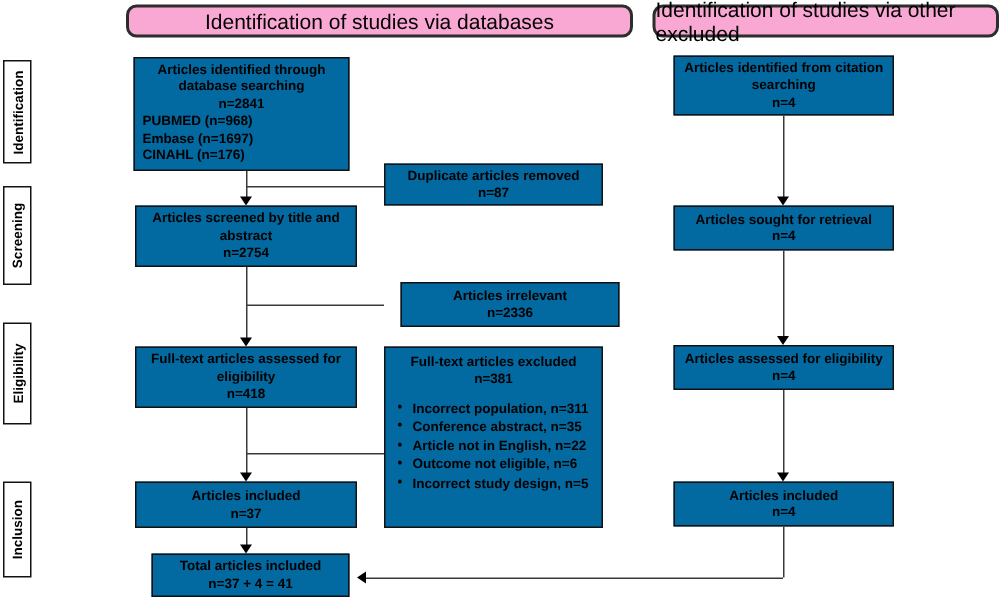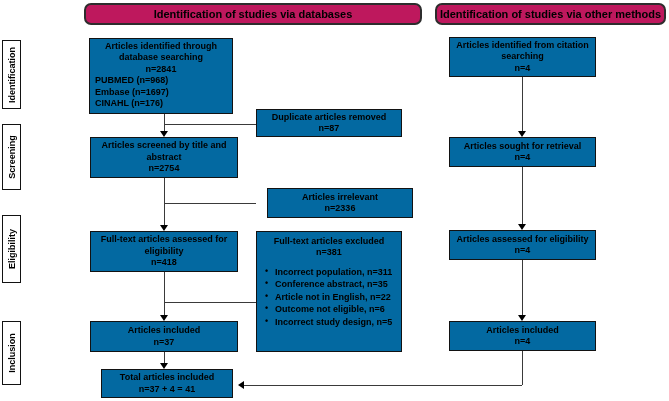--- a/index.html
+++ b/index.html
@@ -3,24 +3,24 @@
 <meta charset="utf-8">
 <style>
   html,body { margin:0; padding:0; background:#ffffff; }
   .canvas {
     position:relative; width:669px; height:401px; background:#ffffff;
     font-family:"Liberation Sans", sans-serif; color:#000;
     overflow:hidden;
   }
   
   .hdr {
-    position:absolute; background:#be185d; border:2px solid #2d2d2d;
+    position:absolute; background:#f9a8d4; border:2px solid #2d2d2d;
     border-radius:7px; box-sizing:border-box;
     display:flex; align-items:center; justify-content:center;
-    font-size:11px; font-weight:700; color:#000;
+    font-size:14px; font-weight:400; color:#000;
   }
   
   .box {
     position:absolute; background:#0369a1; border:1.5px solid #121212;
     box-sizing:border-box; font-size:9px; font-weight:700; line-height:1.27;
     display:flex; flex-direction:column; justify-content:center;
     text-align:center;
   }
   .box .pre { white-space:pre-line; }
   .box.topalign { justify-content:flex-start; padding-top:2px; }
@@ -51,21 +51,21 @@
     border-top:4px solid transparent; border-bottom:4px solid transparent;
     border-right:6px solid #000;
   }
 </style>
 </head>
 <body>
 
 <div class="canvas">
 
   <div class="hdr" style="left:84px; top:3px; width:338px; height:22px;">Identification of studies via databases</div>
-  <div class="hdr" style="left:435px; top:3px; width:231px; height:22px;">Identification of studies via other methods</div>
+  <div class="hdr" style="left:435px; top:3px; width:231px; height:22px;">Identification of studies via other excluded</div>
 
   <div class="stage" style="top:40px; height:69px;">
     <span>Identification</span>
   </div>
   <div class="stage" style="top:124px; height:66px;">
     <span>Screening</span>
   </div>
   <div class="stage" style="top:215px; height:68px;">
     <span>Eligibility</span>
   </div>

